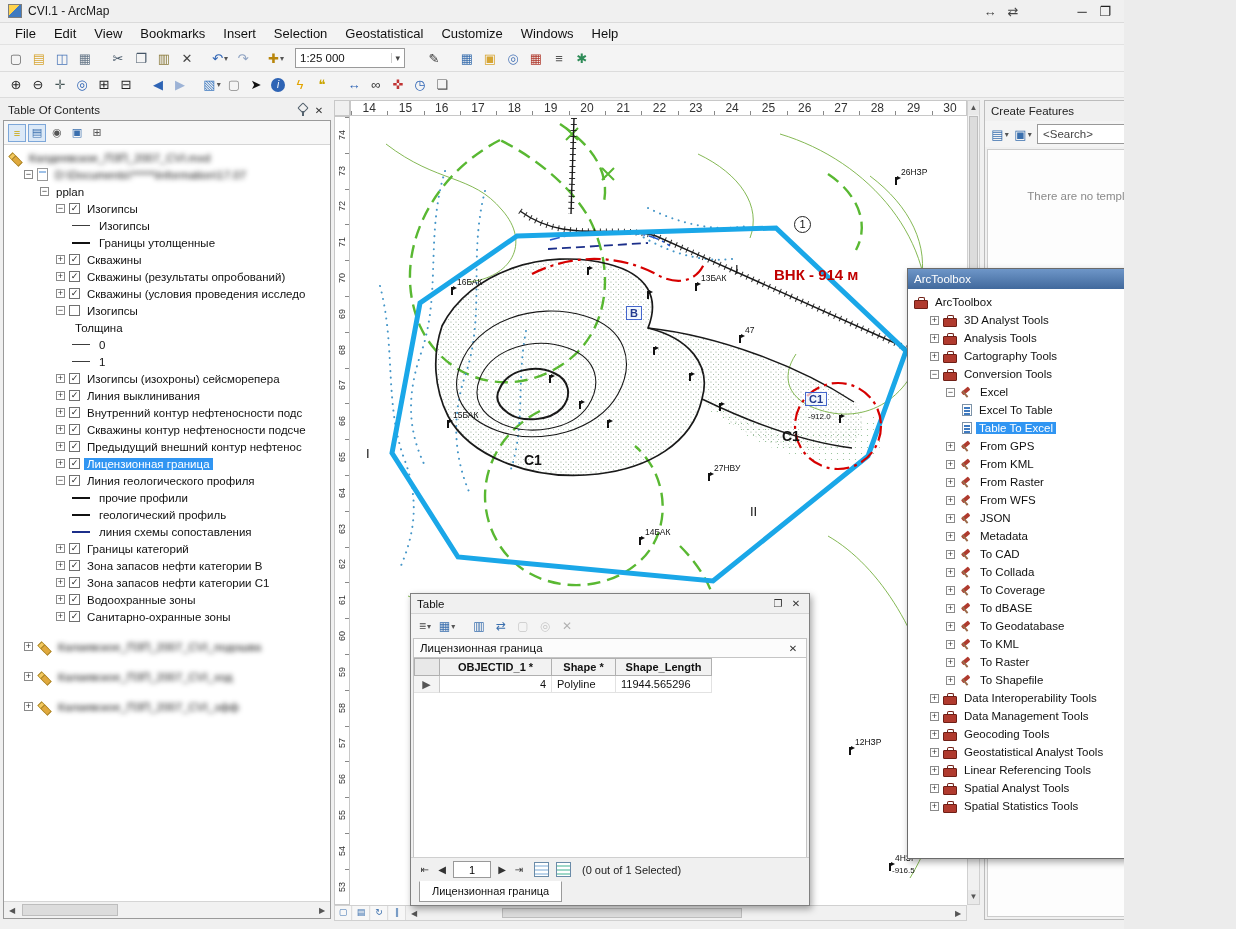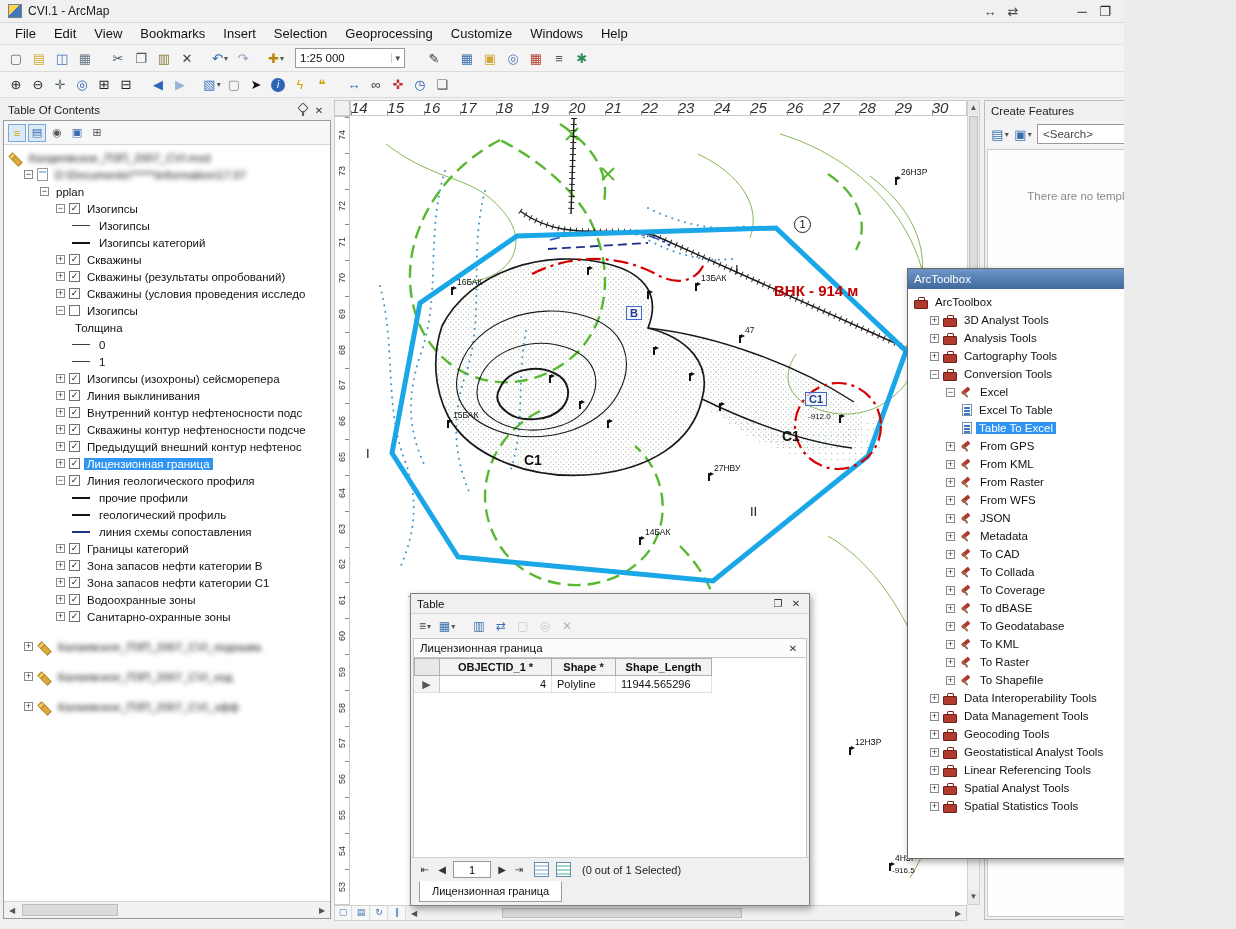--- a/index.html
+++ b/index.html
@@ -80,21 +80,21 @@
 .hscroll{height:17px;background:#f1f1f1;border-top:1px solid #d5d5d5;display:flex;align-items:center;}
 .hs-btn{width:16px;text-align:center;font-size:8px;color:#555;}
 .hs-track{flex:1;height:100%;position:relative;}
 .hs-thumb{position:absolute;top:2px;bottom:2px;background:#dcdcdc;border:1px solid #bdbdbd;}
 .toc-panel .hs-thumb{left:2px;width:96px;}
 
 
 .map-region{position:absolute;left:334px;top:100px;width:646px;height:821px;background:#f0f0f0;z-index:1;}
 .ruler-corner{position:absolute;left:0;top:0;width:16px;height:16px;background:#f0f0f0;border:1px solid #c8c8c8;}
 .ruler-top{position:absolute;left:16px;top:0;width:617px;height:16px;background:#fff;border:1px solid #c8c8c8;display:flex;overflow:hidden;}
-.rt-cell{flex:0 0 36.3px;font-size:15px;color:#333;text-align:left;line-height:14px;position:relative;font-style:italic;}
+.rt-cell{flex:0 0 36.3px;font-size:12px;color:#333;text-align:center;line-height:14px;position:relative;}
 .rt-cell::after{content:"";position:absolute;left:0;bottom:0;height:4px;width:1px;background:#888;}
 .ruler-left{position:absolute;left:0;top:16px;width:16px;height:789px;background:#fff;border:1px solid #c8c8c8;display:flex;flex-direction:column;overflow:hidden;}
 .rl-cell{flex:0 0 35.8px;font-size:9px;color:#333;display:flex;align-items:center;justify-content:center;position:relative;}
 .rl-cell span{transform:rotate(-90deg);display:block;}
 .rl-cell::after{content:"";position:absolute;right:0;top:0;width:4px;height:1px;background:#888;}
 .map-canvas{position:absolute;left:16px;top:16px;width:617px;height:789px;background:#fff;overflow:hidden;}
 .map-canvas svg{position:absolute;left:0;top:0;}
 .anno{position:absolute;font-size:11px;color:#111;white-space:nowrap;z-index:5;}
 .anno.red-note{color:#c00000;font-weight:bold;font-size:15px;}
 .anno.circled{width:17px;height:17px;border:1.5px solid #222;border-radius:50%;background:#fff;text-align:center;line-height:14px;font-size:11px;}
@@ -206,21 +206,21 @@
   <span class="menu-item" data-name="menu-item">Edit</span>
 
   <span class="menu-item" data-name="menu-item">View</span>
 
   <span class="menu-item" data-name="menu-item">Bookmarks</span>
 
   <span class="menu-item" data-name="menu-item">Insert</span>
 
   <span class="menu-item" data-name="menu-item">Selection</span>
 
-  <span class="menu-item" data-name="menu-item">Geoprocessing</span>
+  <span class="menu-item" data-name="menu-item">Geostatistical</span>
 
   <span class="menu-item" data-name="menu-item">Customize</span>
 
   <span class="menu-item" data-name="menu-item">Windows</span>
 
   <span class="menu-item" data-name="menu-item">Help</span>
 </div>
 
   <div class="toolbar row1" data-name="standard-toolbar">
     <span class="tgroup">
@@ -483,21 +483,21 @@
 
   <div class="trow" data-name="tree-item" style="padding-left: 68px;">
 
     <span class="sw" data-name="thin-line-swatch"></span>
     <span class="lbl" data-name="tree-item-label">Изогипсы</span>
   </div>
 
   <div class="trow" data-name="tree-item" style="padding-left: 68px;">
 
     <span class="sw" data-name="thick-line-swatch"></span>
-    <span class="lbl" data-name="tree-item-label">Изогипсы категорий</span>
+    <span class="lbl" data-name="tree-item-label">Границы утолщенные</span>
   </div>
 
   <div class="trow" data-name="tree-item" style="padding-left: 52px;">
     <span class="exp" data-name="expander-icon">+</span>
     <span class="chk" data-name="visibility-checkbox">✓</span>
 
     <span class="lbl" data-name="tree-item-label">Скважины</span>
   </div>
 
   <div class="trow" data-name="tree-item" style="padding-left: 52px;">
@@ -845,21 +845,21 @@
         <path class="hach" d="M170,95 C215,128 262,108 306,120 L556,232"></path>
         <path class="hach2" d="M224,2 L221,98"></path>
         <path class="hach" d="M224,2 L221,98"></path>
         <path class="navy" d="M198,133 L298,127"></path>
         <path class="catb" d="M200,124 C250,110 300,114 320,130"></path>
         <path class="lic" d="M167,120 L426,112 L556,235 L518,340 L363,465 L108,441 L42,337 L70,187 Z"></path>
         <path class="redd" d="M182,158 C225,136 272,140 306,158 C326,170 346,166 354,148"></path>
         <circle class="redd" cx="488" cy="310" r="43"></circle>
       </svg>
       <div data-name="map-annotations">
-  <div class="anno red-note" data-name="map-annotation" style="left: 424px; top: 150px; margin-top: 16px;"><span>ВНК - 914 м</span></div>
+  <div class="anno red-note" data-name="map-annotation" style="left: 424px; top: 150px;"><span>ВНК - 914 м</span></div>
 
   <div class="anno circled" data-name="map-annotation" style="left: 444px; top: 100px;"><span>1</span></div>
 
   <div class="anno roman" data-name="map-annotation" style="left: 385px; top: 146px;"><span>I</span></div>
 
   <div class="anno roman" data-name="map-annotation" style="left: 400px; top: 388px;"><span>II</span></div>
 
   <div class="anno roman" data-name="map-annotation" style="left: 16px; top: 330px;"><span>I</span></div>
 
   <div class="anno boxed" data-name="map-annotation" style="left: 276px; top: 190px;"><span>B</span></div>

